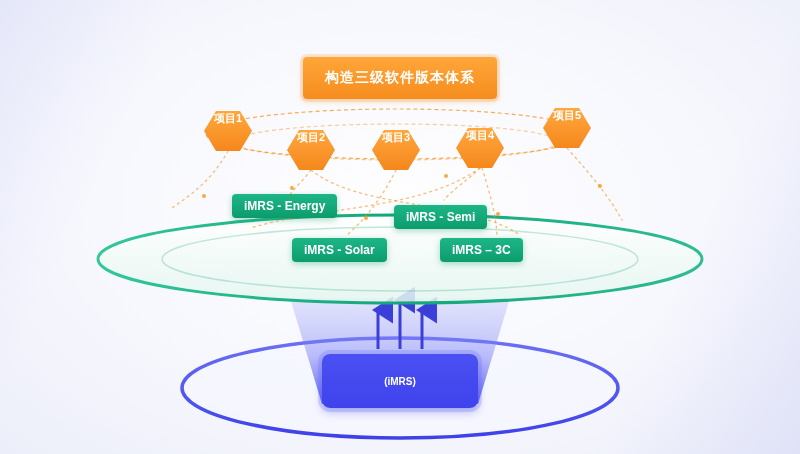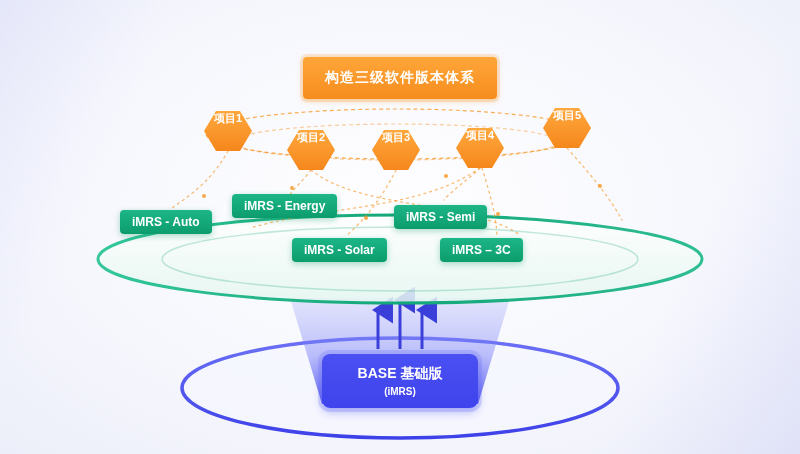--- a/index.html
+++ b/index.html
@@ -126,34 +126,30 @@
   <div class="hex" style="left:372px; top:130px;">
     <span>项目3</span>
   </div>
   <div class="hex" style="left:456px; top:128px;">
     <span>项目4</span>
   </div>
   <div class="hex" style="left:543px; top:108px;">
     <span>项目5</span>
   </div>
 
-  <div class="pill" style="left:120px; top:210px;">
-    <span>iMRS - Auto</span>
-  </div>
   <div class="pill" style="left:232px; top:194px;">
     <span>iMRS - Energy</span>
   </div>
   <div class="pill" style="left:292px; top:238px;">
     <span>iMRS - Solar</span>
   </div>
   <div class="pill" style="left:394px; top:193px;margin-top:12px;">
     <span>iMRS - Semi</span>
   </div>
   <div class="pill" style="left:440px; top:238px;">
     <span>iMRS – 3C</span>
   </div>
 
   <div class="base-box">
-    <span class="l1">BASE 基础版</span>
     <span class="l2">(iMRS)</span>
   </div>
 
 </div>
 
 </body></html>

